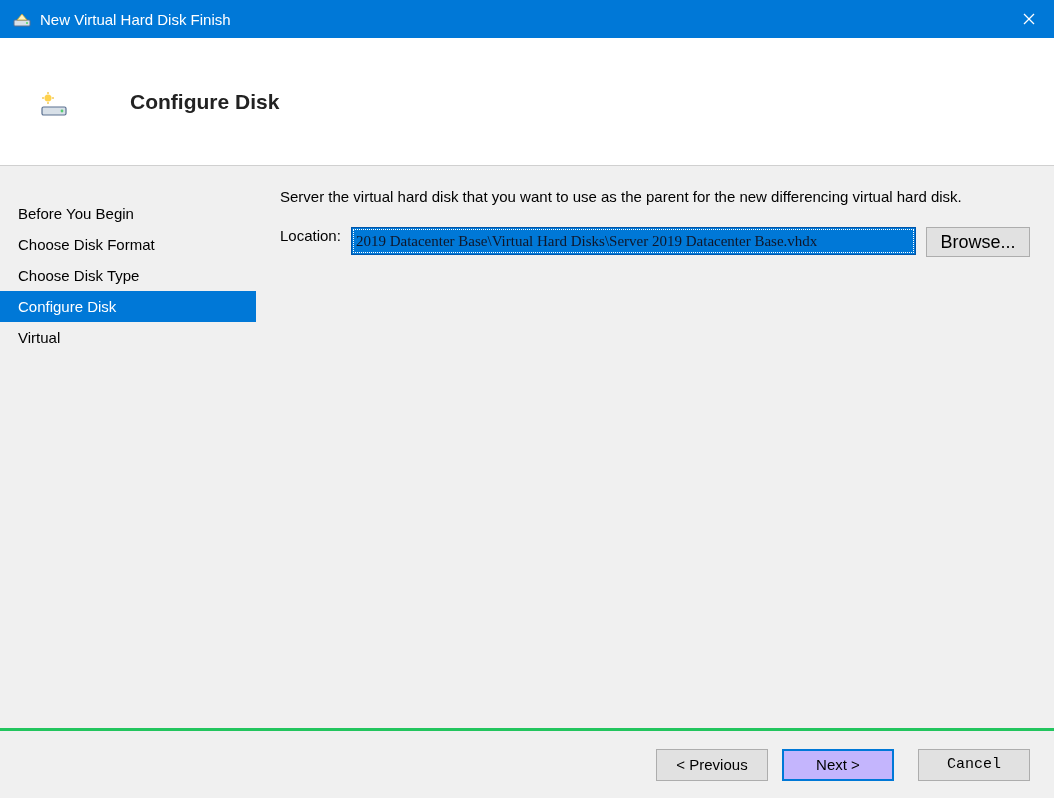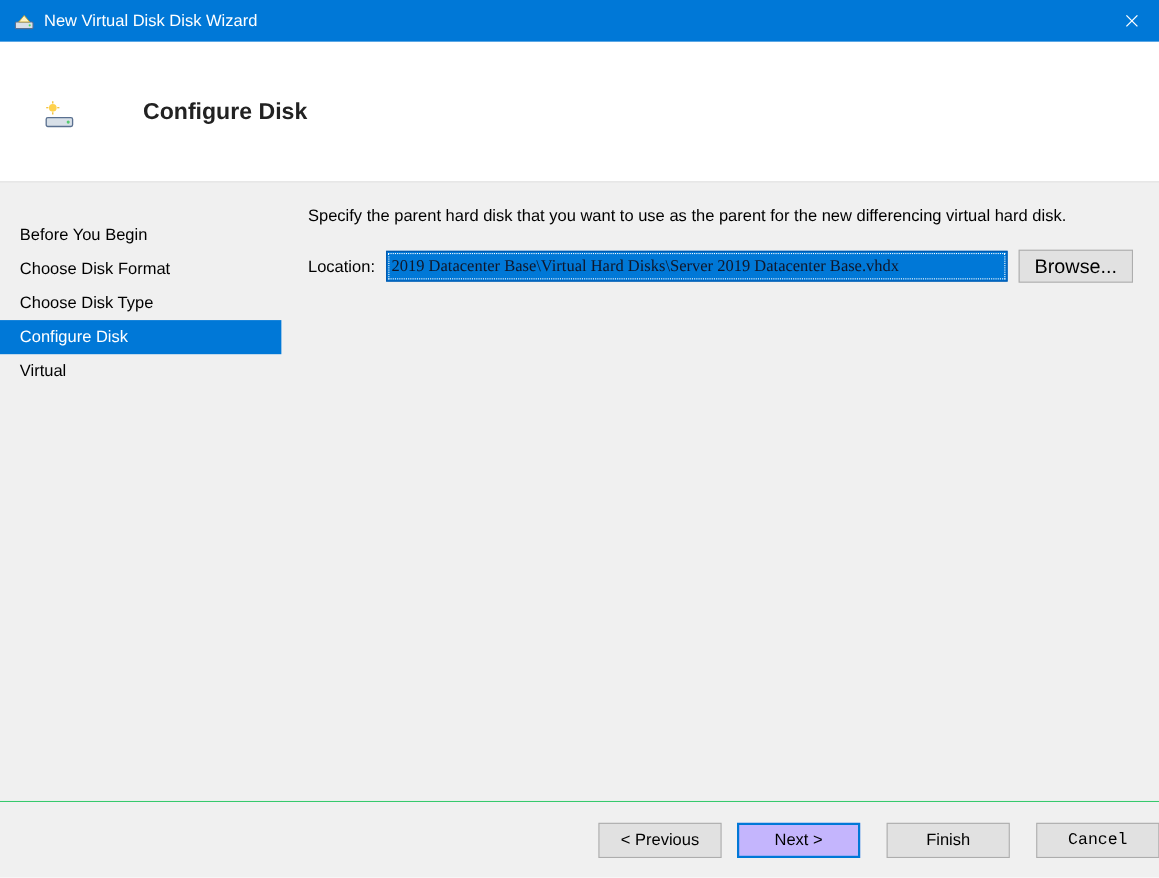--- a/index.html
+++ b/index.html
@@ -79,21 +79,21 @@
     background: #f0f0f0;
     font-size: 15px;
   }
   .instruction {
     margin-bottom: 20px;
     line-height: 1.4;
     color: #000;
   }
   .field-row {
     display: flex;
-    align-items: center;
+    align-items: flex-start;
     gap: 10px;
   }
   .field-label {
     white-space: nowrap;
   }
   .location-input {
     flex: 1;
     height: 28px;
     padding: 2px 4px;
     font-family: Liberation Serif, serif;
@@ -113,23 +113,24 @@
     font-family: inherit;
     font-size: 18px;
     color: #000;
     cursor: pointer;
   }
   .footer {
     height: 70px;
     display: flex;
     align-items: center;
     justify-content: flex-end;
+    padding-right: 24px;
     gap: 14px;
     background: #f0f0f0;
-    border-top: 1px solid #22c55e;
+    border-top: 3px solid #22c55e;
   }
   .wiz-btn {
     width: 112px;
     height: 32px;
     background: #e1e1e1;
     border: 1px solid #adadad;
     font-family: inherit;
     font-size: 15px;
     color: #000;
     cursor: pointer;
@@ -145,21 +146,21 @@
 <body>
 
 <div class="titlebar">
   <span class="title-icon">
     <svg width="18" height="18" viewBox="0 0 18 18">
       <rect x="1" y="10" width="16" height="6" rx="1" fill="#d8e0e8" stroke="#5a7090" stroke-width="1"></rect>
       <circle cx="14" cy="13" r="1" fill="#4cd964"></circle>
       <path d="M4 10 L9 4 L14 10 Z" fill="#fff3c0" stroke="#c0a030" stroke-width="0.8"></path>
     </svg>
   </span>
-  <span class="title-text">New Virtual Disk Disk Wizard</span>
+  <span class="title-text">New Virtual Hard Disk Finish</span>
   <div class="close-btn">
     <svg width="12" height="12" viewBox="0 0 12 12">
       <line x1="1" y1="1" x2="11" y2="11" stroke="#fff" stroke-width="1.2"></line>
       <line x1="11" y1="1" x2="1" y2="11" stroke="#fff" stroke-width="1.2"></line>
     </svg>
   </div>
 </div>
 
 <div class="header">
   <span class="header-icon">
@@ -183,27 +184,26 @@
 <div class="body">
   <div class="sidebar">
     <div class="step">Before You Begin</div>
     <div class="step">Choose Disk Format</div>
     <div class="step">Choose Disk Type</div>
     <div class="step active">Configure Disk</div>
     <div class="step">Virtual</div>
   </div>
 
   <div class="content">
-    <div class="instruction">Specify the parent hard disk that you want to use as the parent for the new differencing virtual hard disk.</div>
+    <div class="instruction">Server the virtual hard disk that you want to use as the parent for the new differencing virtual hard disk.</div>
     <div class="field-row">
       <span class="field-label">Location:</span>
       <input type="text" class="location-input" value="2019 Datacenter Base\Virtual Hard Disks\Server 2019 Datacenter Base.vhdx" style="">
       <button class="browse-btn">Browse...</button>
     </div>
   </div>
 </div>
 
 <div class="footer">
   <button class="wiz-btn">&lt; Previous</button>
   <button class="wiz-btn default">Next &gt;</button>
-  <button class="wiz-btn finish-gap">Finish</button>
   <button class="wiz-btn cancel-gap">Cancel</button>
 </div>
 
 </body></html>

